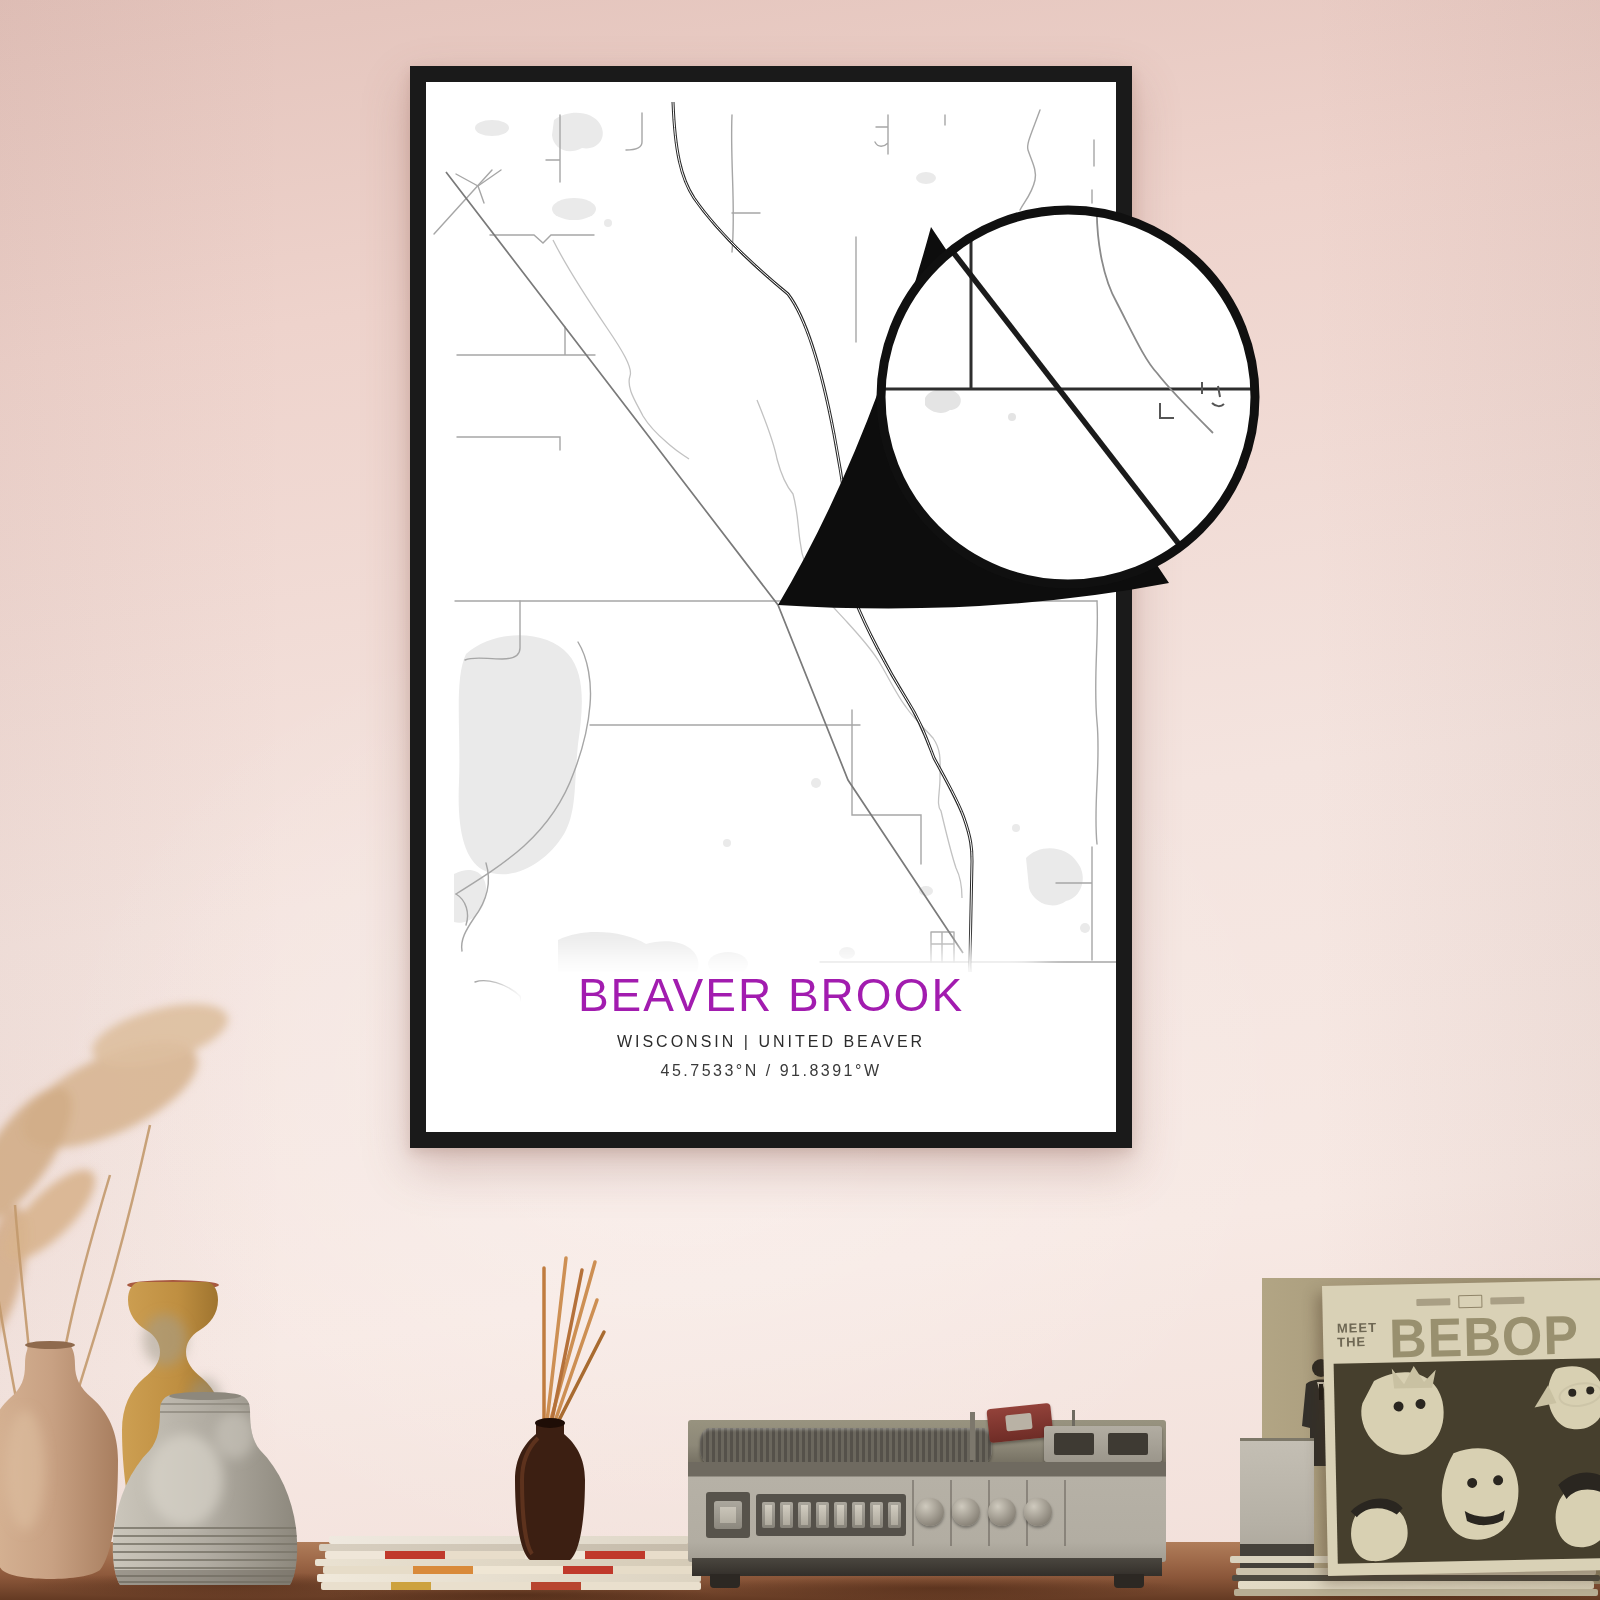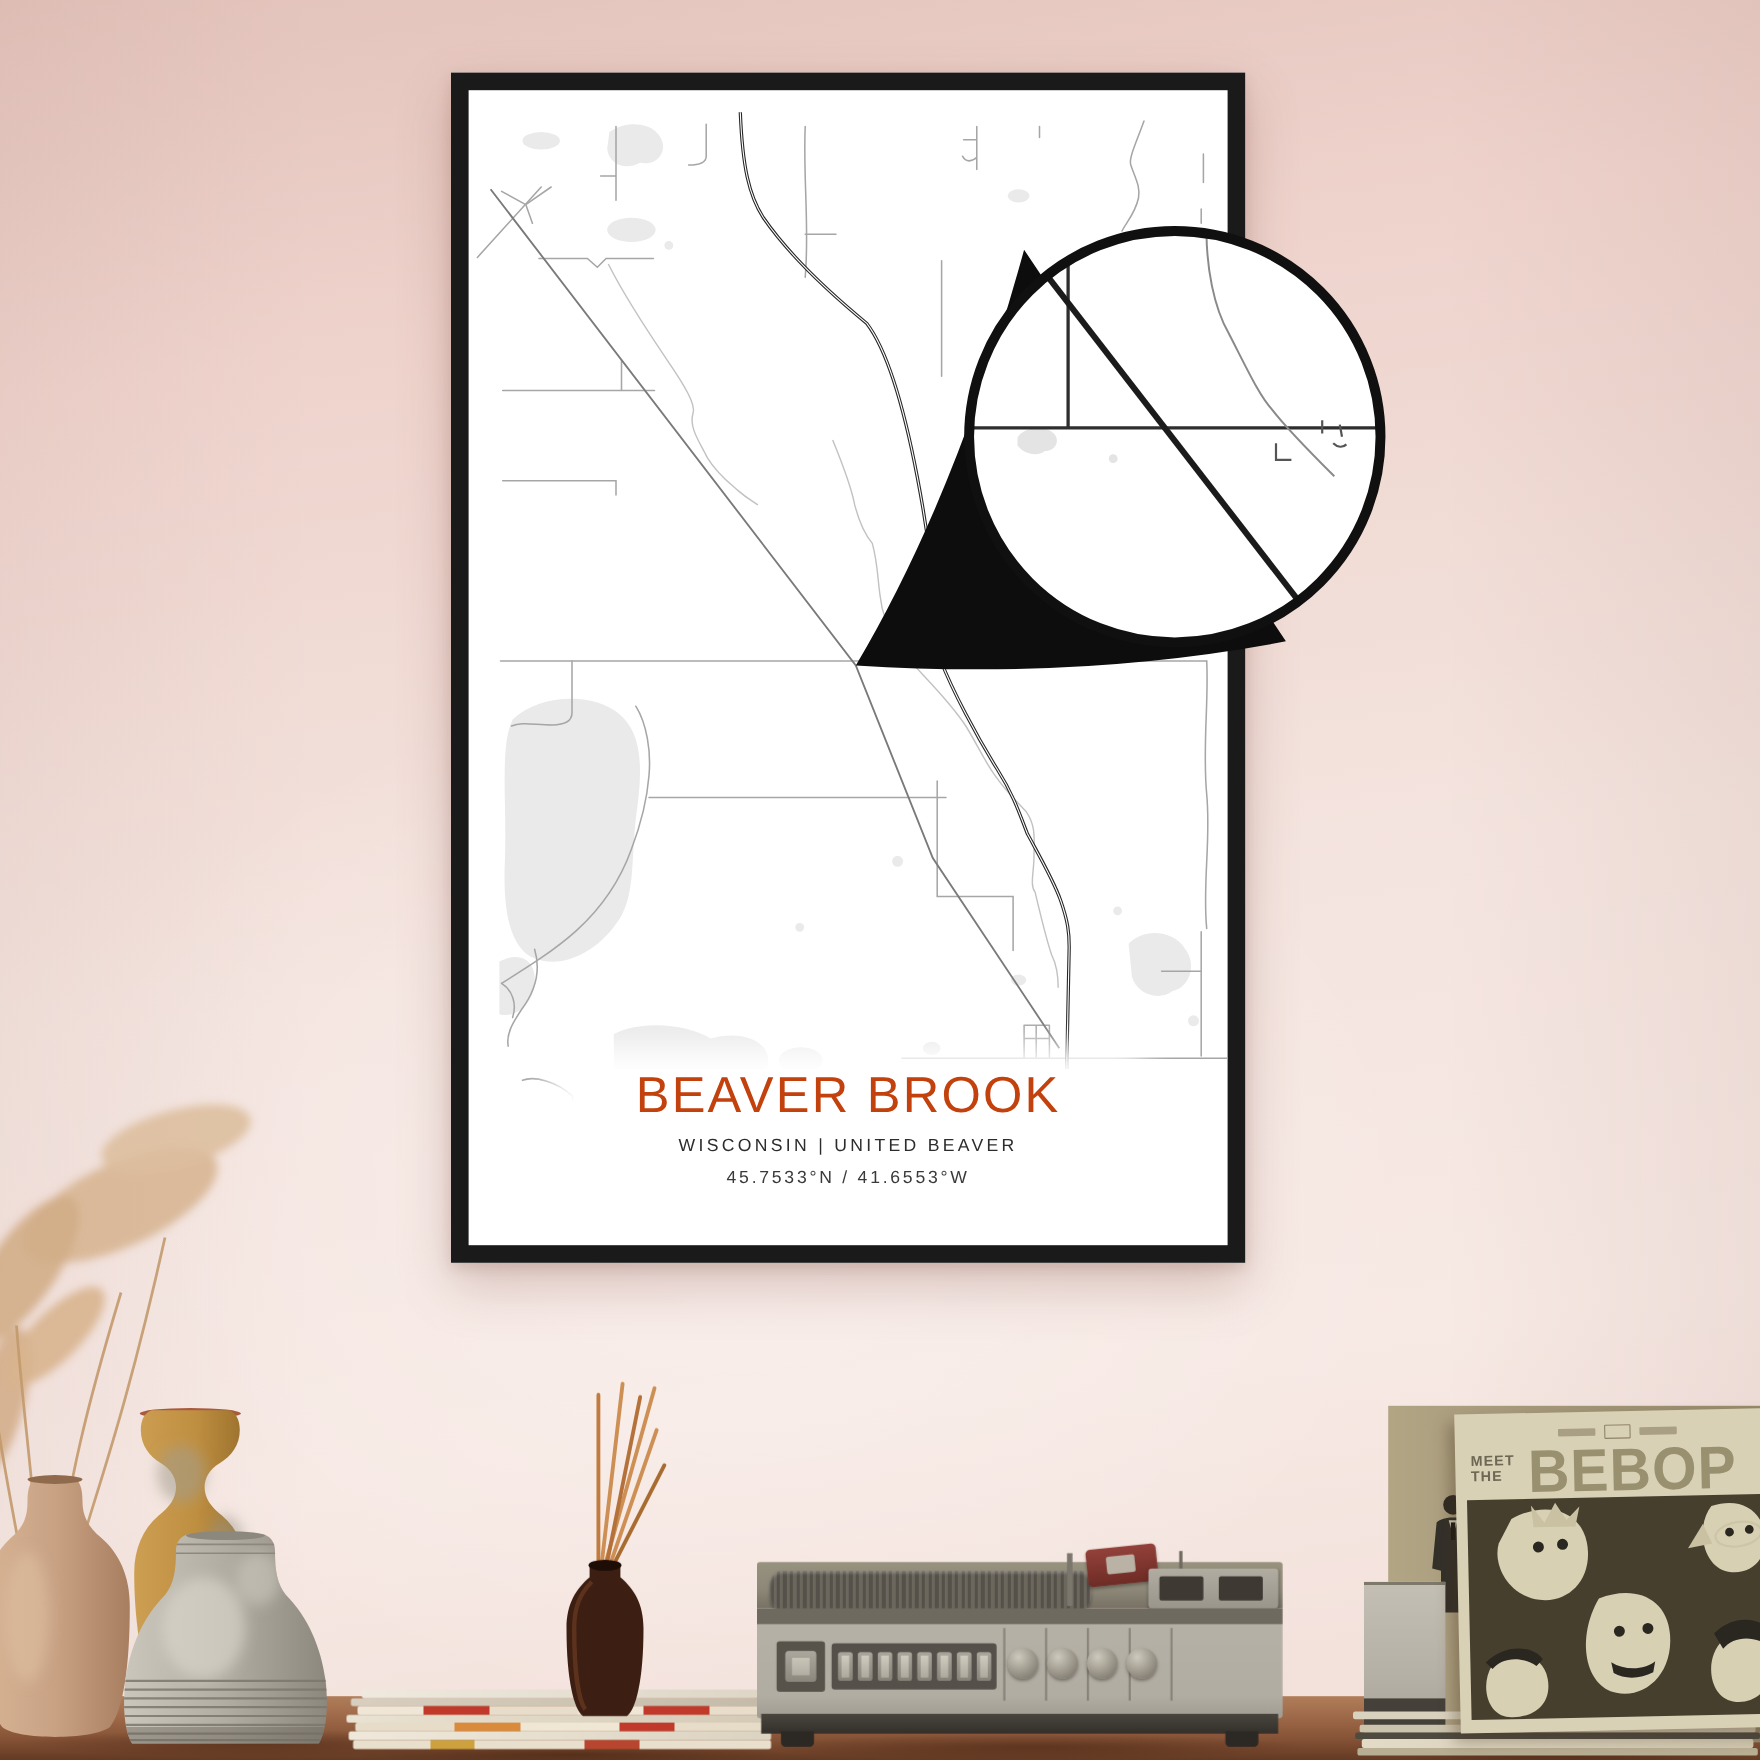--- a/index.html
+++ b/index.html
@@ -15,21 +15,21 @@
   .item-shadow{position:absolute;border-radius:50%;
     background:radial-gradient(ellipse at center,rgba(60,28,12,.45),rgba(60,28,12,0) 70%);}
   
   .poster-frame{position:absolute;left:410px;top:66px;width:690px;height:1050px;
     border:16px solid #1a1a1a;background:#ffffff;
     box-shadow:0 20px 44px rgba(140,90,78,.30),0 5px 12px rgba(120,70,58,.18);}
   .poster-inner{position:absolute;inset:0;overflow:hidden;}
   .map-svg{position:absolute;left:0;top:0;width:690px;height:1050px;}
   .poster-text{position:absolute;left:50%;top:890px;transform:translateX(-50%);
     width:500px;text-align:center;background:#ffffff;box-shadow:0 0 28px 20px #ffffff;}
-  .poster-title{font-size:46px;font-weight:300;letter-spacing:2px;color:#c2410c;line-height:1;}
+  .poster-title{font-size:46px;font-weight:300;letter-spacing:2px;color:#a21caf;line-height:1;}
   .poster-subtitle{margin-top:15px;font-size:16px;font-weight:400;letter-spacing:3px;color:#2c2c2c;}
   .poster-coords{margin-top:11px;font-size:16px;letter-spacing:2.5px;color:#3a3a3a;}
   
   .magnifier{position:absolute;left:750px;top:170px;width:560px;height:480px;z-index:5;}
   
   .pampas{position:absolute;left:-40px;top:975px;width:370px;height:450px;z-index:2;}
   .vases{position:absolute;left:-20px;top:1270px;width:470px;height:330px;z-index:3;}
   .mag-stack{position:absolute;left:315px;top:1536px;width:392px;height:60px;z-index:3;}
   .stack-layer{position:absolute;border-radius:2px;}
   .incense{position:absolute;left:500px;top:1248px;width:112px;height:335px;z-index:4;}
@@ -150,21 +150,21 @@
           <path d="M 20 90 L 352 523 L 422 698 L 537 871"></path>
         </g>
         <g fill="none">
           <path stroke="#282828" stroke-width="3" d="M 247 20 C 249 70 255 96 268 116 C 290 148 328 184 362 212 C 400 262 424 432 429 518 C 440 546 461 586 481 618 C 495 640 501 658 508 676 C 521 700 532 719 538 736 C 545 756 546 766 546 779 L 544 876 C 543 901 547 919 549 932 C 550 951 552 966 554 979"></path>
           <path stroke="#ffffff" stroke-width="1" d="M 247 20 C 249 70 255 96 268 116 C 290 148 328 184 362 212 C 400 262 424 432 429 518 C 440 546 461 586 481 618 C 495 640 501 658 508 676 C 521 700 532 719 538 736 C 545 756 546 766 546 779 L 544 876 C 543 901 547 919 549 932 C 550 951 552 966 554 979"></path>
         </g>
       </svg>
       <div class="poster-text">
         <div class="poster-title">BEAVER BROOK</div>
         <div class="poster-subtitle">WISCONSIN | UNITED BEAVER</div>
-        <div class="poster-coords">45.7533°N / 41.6553°W</div>
+        <div class="poster-coords">45.7533°N / 91.8391°W</div>
       </div>
     </div>
   </div>
 
   <svg class="magnifier" viewBox="0 0 560 480">
     <defs>
         <clipPath id="magclip">
           <circle cx="318" cy="227" r="185"></circle>
         </clipPath>
       </defs>

